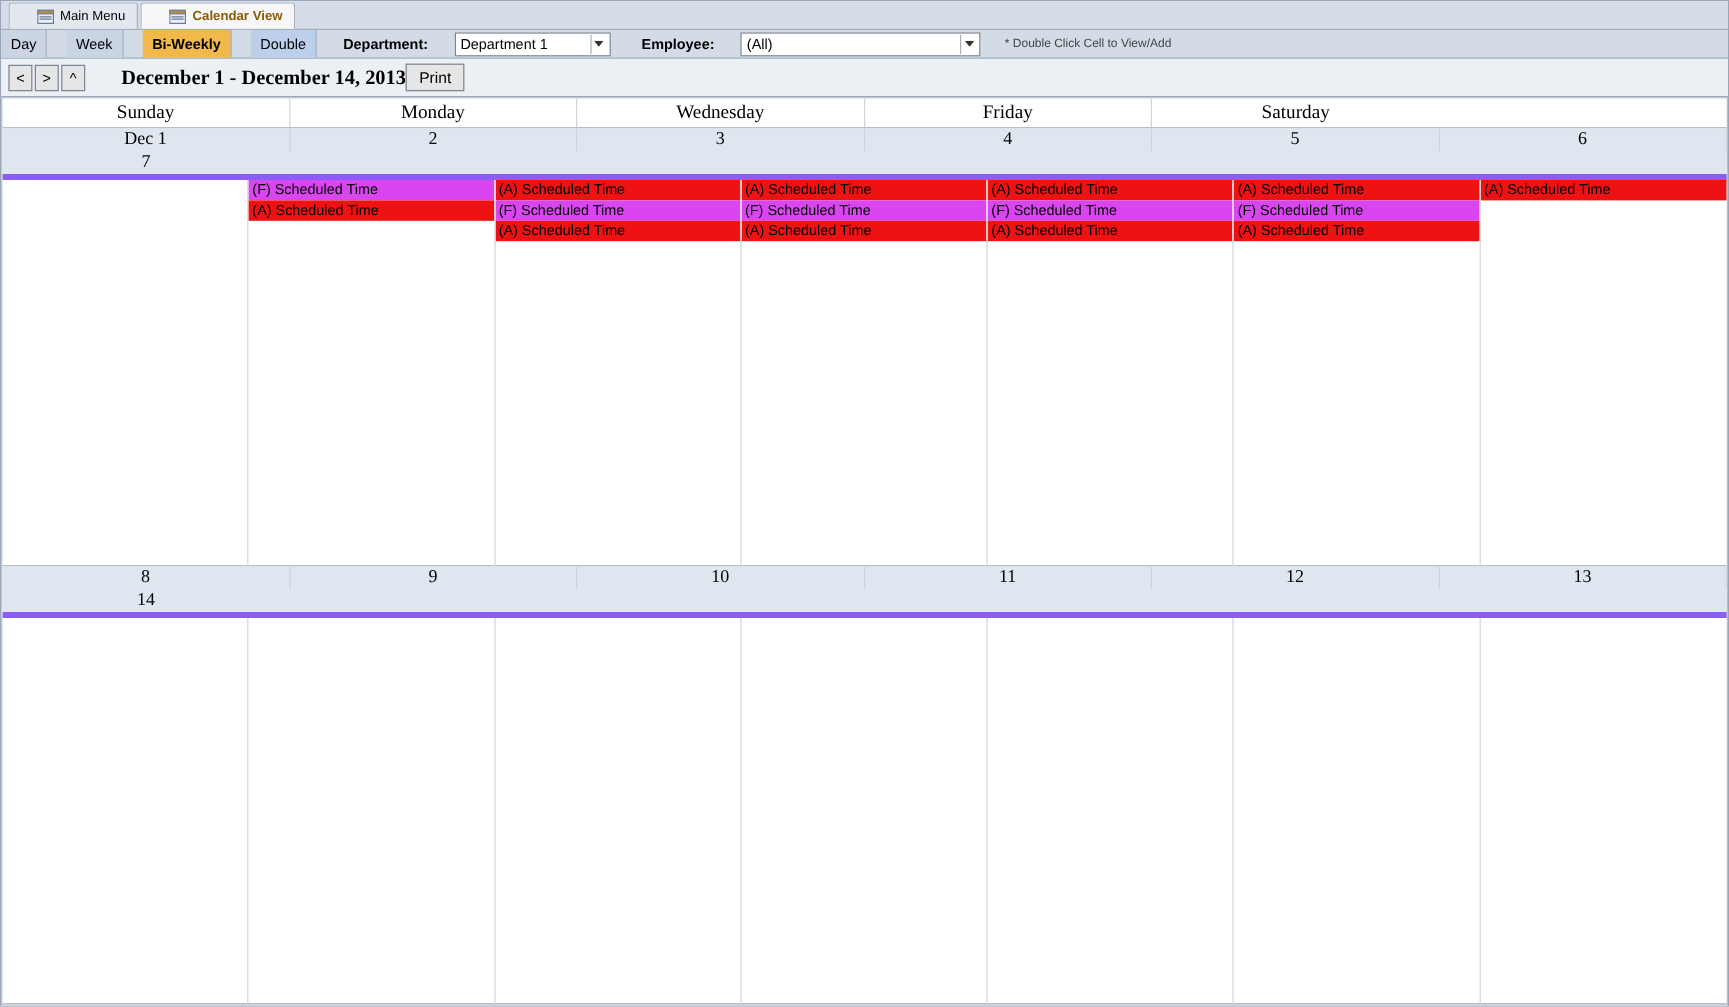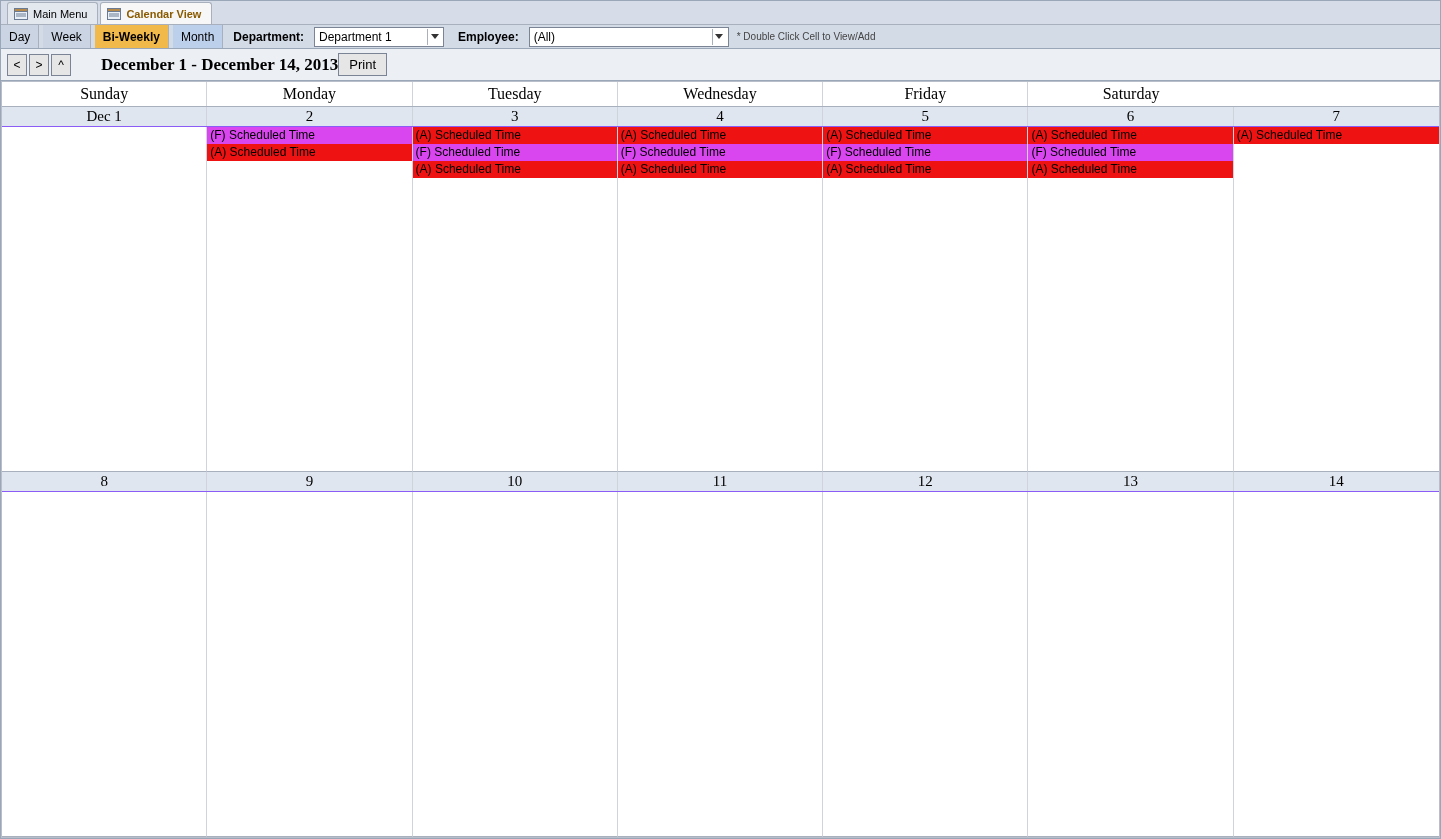--- a/index.html
+++ b/index.html
@@ -23,21 +23,21 @@
     align-items: flex-end;
     height: 24px;
     background: #d6dde8;
     padding-left: 6px;
     gap: 0;
     border-bottom: 1px solid #a7b0bc;
   }
   .tab {
     display: flex;
     align-items: center;
-    padding: 2px 10px 2px 6px;
+    padding: 2px 10px 2px 23px;
     border: 1px solid #a7b0bc;
     border-bottom: none;
     background: #e3e7ee;
     font-size: 11px;
     height: 22px;
     margin-right: 2px;
     border-top-left-radius: 3px;
     border-top-right-radius: 3px;
     cursor: pointer;
   }
@@ -53,21 +53,21 @@
     justify-content: center;
   }
   .tab.active .label { color: #8a5a00; font-weight: bold; }
   .toolbar {
     display: flex;
     align-items: center;
     height: 24px;
     background: #d3dbe7;
     border-bottom: 1px solid #9aa7b8;
     padding: 0;
-    gap: 4px;
+    gap: 16px;
     font-size: 12px;
   }
   .view-btn {
     padding: 3px 8px;
     border-right: 1px solid #a7b0bc;
     cursor: pointer;
     background: #cad4e3;
     height: 100%;
     display: flex;
     align-items: center;
@@ -141,36 +141,36 @@
     flex: 1;
     display: flex;
     flex-direction: column;
     background: #fff;
     border: 1px solid #b8bfca;
     margin: 0;
     overflow: hidden;
   }
   .dow-row, .date-row {
     display: grid;
-    grid-template-columns: repeat(7, 1fr);
+    grid-template-columns: repeat(6, 1fr);
   }
   .dow-row {
     border-bottom: 1px solid #a7b0bc;
   }
   .dow-cell {
     text-align: center;
     font-family: Georgia, "Times New Roman", serif;
     font-size: 16px;
     padding: 3px 0;
     border-right: 1px solid #cfd4dc;
   }
   .dow-cell:last-child { border-right: none; }
   .date-row {
     background: #dfe6ef;
-    border-bottom: 1px solid #8b5cf6;
+    border-bottom: 5px solid #8b5cf6;
   }
   .date-cell {
     text-align: center;
     font-family: Georgia, "Times New Roman", serif;
     font-size: 15px;
     padding: 1px 0;
     border-right: 1px solid #cfd4dc;
   }
   .date-cell:last-child { border-right: none; }
   .week-body {
@@ -225,21 +225,21 @@
           </svg>
       </span>
       <span class="label">Calendar View</span>
     </div>
   </div>
 
   <div class="toolbar">
     <div class="view-btn">Day</div>
     <div class="view-btn">Week</div>
     <div class="view-btn selected">Bi-Weekly</div>
-    <div class="view-btn month">Month</div>
+    <div class="view-btn month">Double</div>
     <span class="toolbar-label">Department:</span>
     <div class="combo">
       <span class="combo-text">Department 1</span>
       <span class="combo-arrow">
         <svg width="8" height="6" viewBox="0 0 8 6">
             <polygon points="0,0 8,0 4,5" fill="#333"></polygon>
           </svg>
       </span>
     </div>
     <span class="toolbar-label">Employee:</span>
@@ -259,21 +259,20 @@
     <button class="nav-btn">&gt;</button>
     <button class="nav-btn">^</button>
     <span class="date-range">December 1 - December 14, 2013</span>
     <button class="print-btn">Print</button>
   </div>
 
   <div class="calendar">
     <div class="dow-row">
       <div class="dow-cell">Sunday</div>
       <div class="dow-cell">Monday</div>
-      <div class="dow-cell">Tuesday</div>
       <div class="dow-cell">Wednesday</div>
       <div class="dow-cell">Friday</div>
       <div class="dow-cell">Saturday</div>
     </div>
 
     <div class="date-row">
       <div class="date-cell">Dec 1</div>
       <div class="date-cell">2</div>
       <div class="date-cell">3</div>
       <div class="date-cell">4</div>

